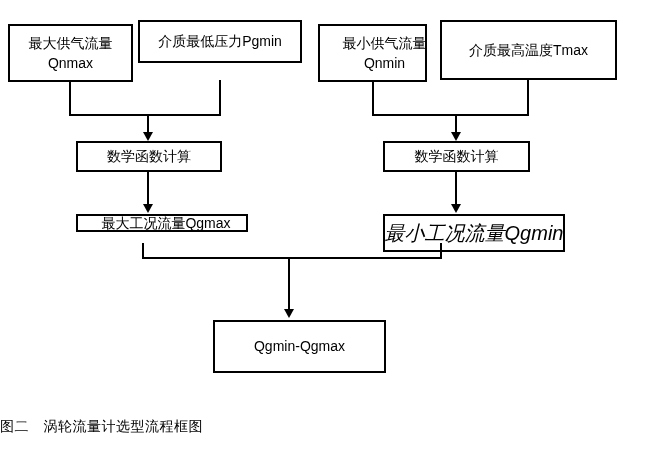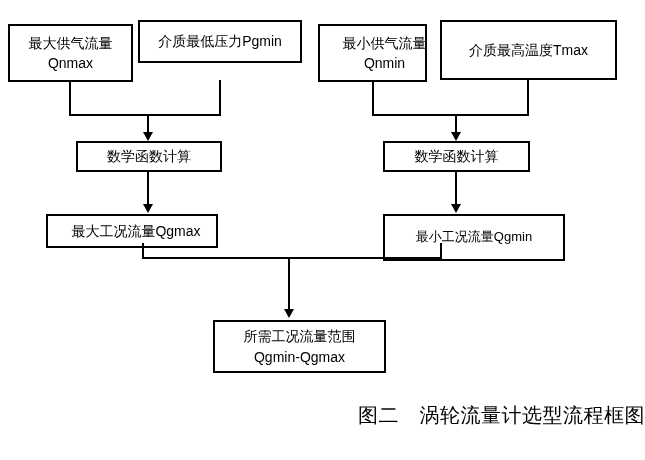--- a/index.html
+++ b/index.html
@@ -34,22 +34,22 @@
   }
   
   .box-qnmax   { left: 8px;   top: 24px;  width: 125px; height: 58px;  font-size: 14px; }
   .box-pgmin   { left: 138px; top: 20px;  width: 164px; height: 43px;  font-size: 14px; }
   .box-qnmin   { left: 318px; top: 24px;  width: 109px; height: 58px;  font-size: 14px; padding-left: 24px; }
   .box-pgmax   { left: 440px; top: 20px;  width: 177px; height: 60px;  font-size: 14px; }
   
   .box-mathL   { left: 76px;  top: 141px; width: 146px; height: 31px; font-size: 14px; }
   .box-mathR   { left: 383px; top: 141px; width: 147px; height: 31px; font-size: 14px; }
   
-  .box-qgmax   { left: 46px;  top: 214px; width: 172px; height: 34px; font-size: 14px; padding-left: 8px; }
-  .box-qgmin   { left: 383px; top: 214px; width: 182px; height: 47px; font-size: 13px; }
+  .box-qgmax   { left: 76px;  top: 214px; width: 172px; height: 18px; font-size: 14px; padding-left: 8px; }
+  .box-qgmin   { left: 383px; top: 214px; width: 182px; height: 38px; font-size: 20px; font-style: italic; }
   
   .box-range   { left: 213px; top: 320px; width: 173px; height: 53px; font-size: 14px; }
 
   
   .vline {
     position: absolute;
     width: 2px;
     background: #000000;
   }
   .hline {
@@ -61,24 +61,24 @@
     position: absolute;
     width: 0;
     height: 0;
     border-left: 5px solid transparent;
     border-right: 5px solid transparent;
     border-top: 9px solid #000000;
   }
   .caption {
     position: absolute;
     left: 0;
-    top: 402px;
+    top: 418px;
     width: 645px;
-    text-align: right;
-    font-size: 20px;
+    text-align: left;
+    font-size: 14px;
     color: #000000;
     letter-spacing: 0.5px;
   }
 </style>
 </head>
 <body>
 
 <div id="canvas">
 
   <div class="node box-qnmax">
@@ -109,21 +109,20 @@
 
   <div class="node box-qgmax">
     <span class="ln">最大工况流量Qgmax</span>
   </div>
 
   <div class="node box-qgmin">
     <span class="ln">最小工况流量Qgmin</span>
   </div>
 
   <div class="node box-range">
-    <span class="ln">所需工况流量范围</span>
     <span class="ln">Qgmin-Qgmax</span>
   </div>
 
   <div class="vline" style="left:69px; top:82px; height:33px;"></div>
 
   <div class="vline" style="left:219px; top:80px; height:35px;"></div>
 
   <div class="hline" style="left:69px; top:114px; width:152px;"></div>
 
   <div class="vline" style="left:147px; top:114px; height:20px;"></div>

